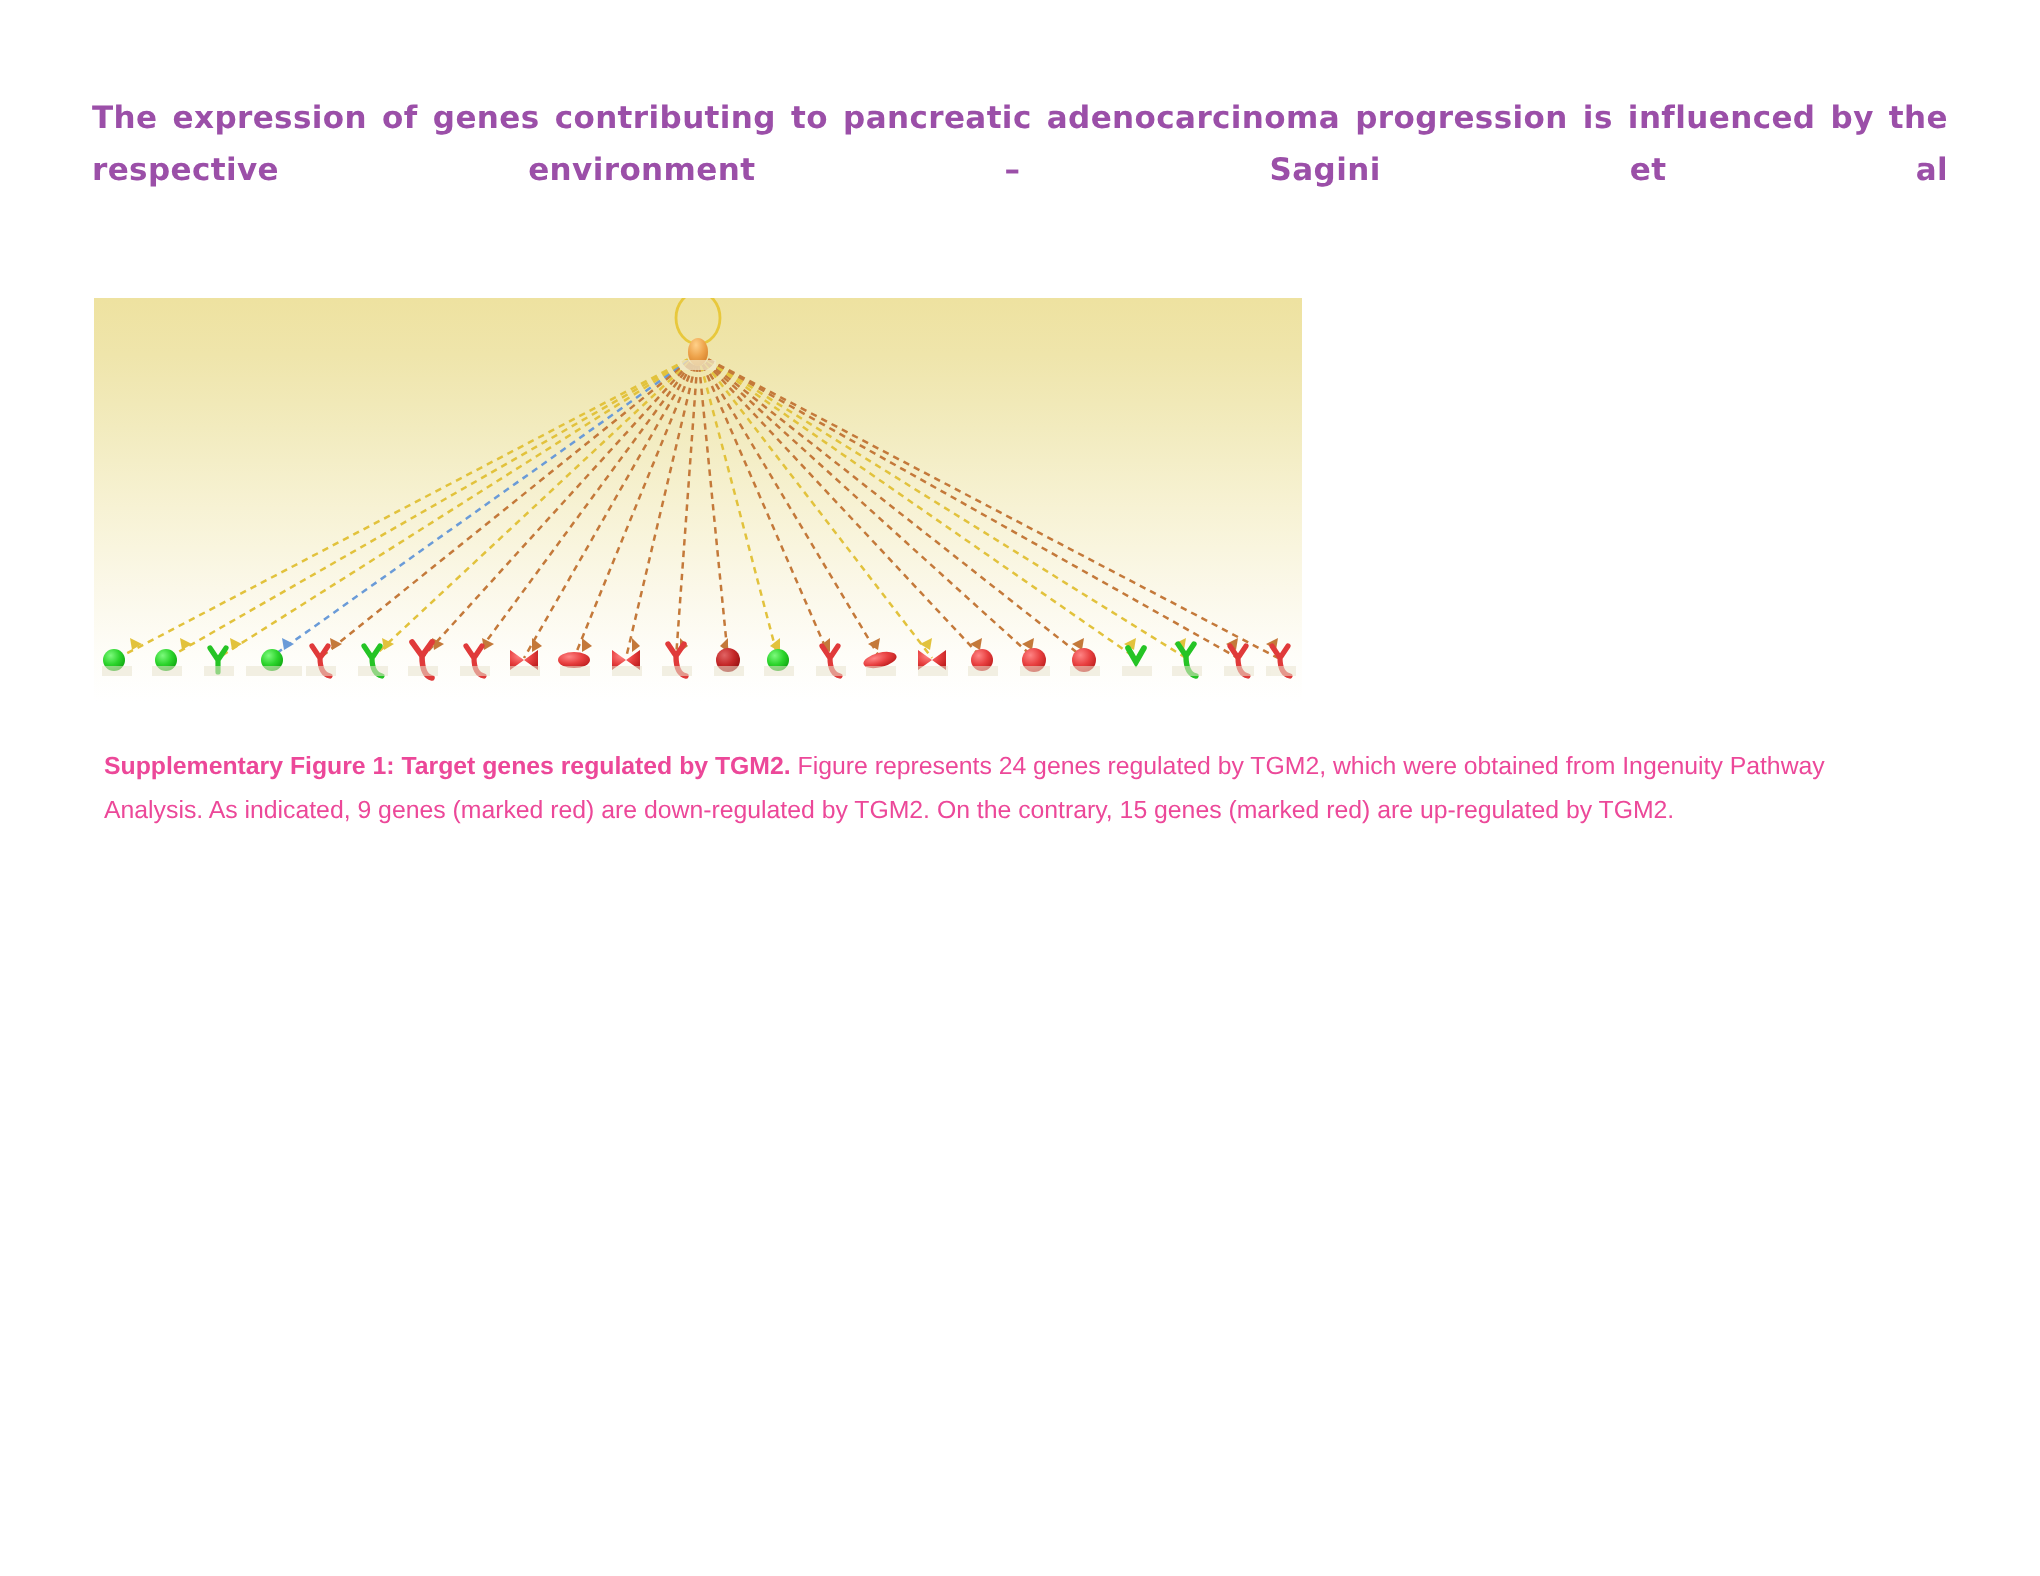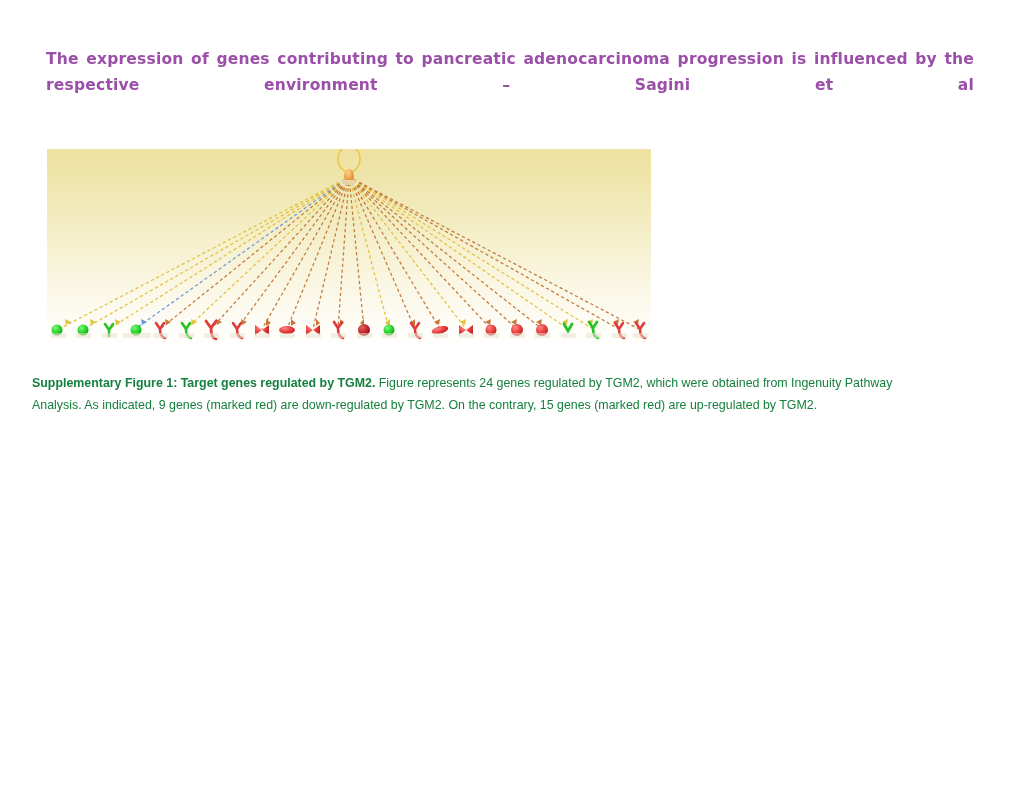--- a/index.html
+++ b/index.html
@@ -67,27 +67,27 @@
     position: absolute;
     inset: 0;
     width: 100%;
     height: 100%;
     display: block;
   }
 
   
   .caption {
     position: absolute;
-    left: 32px;
+    left: 52px;
     top: 372px;
     width: 912px;
     font-family: "Liberation Sans", sans-serif;
     font-size: 12.4px;
     line-height: 22px;
-    color: #15803d;
+    color: #ec4899;
     text-align: left;
   }
   .caption b {
     font-weight: bold;
   }
 </style>
 </head>
 <body>
 
 <div class="page">

